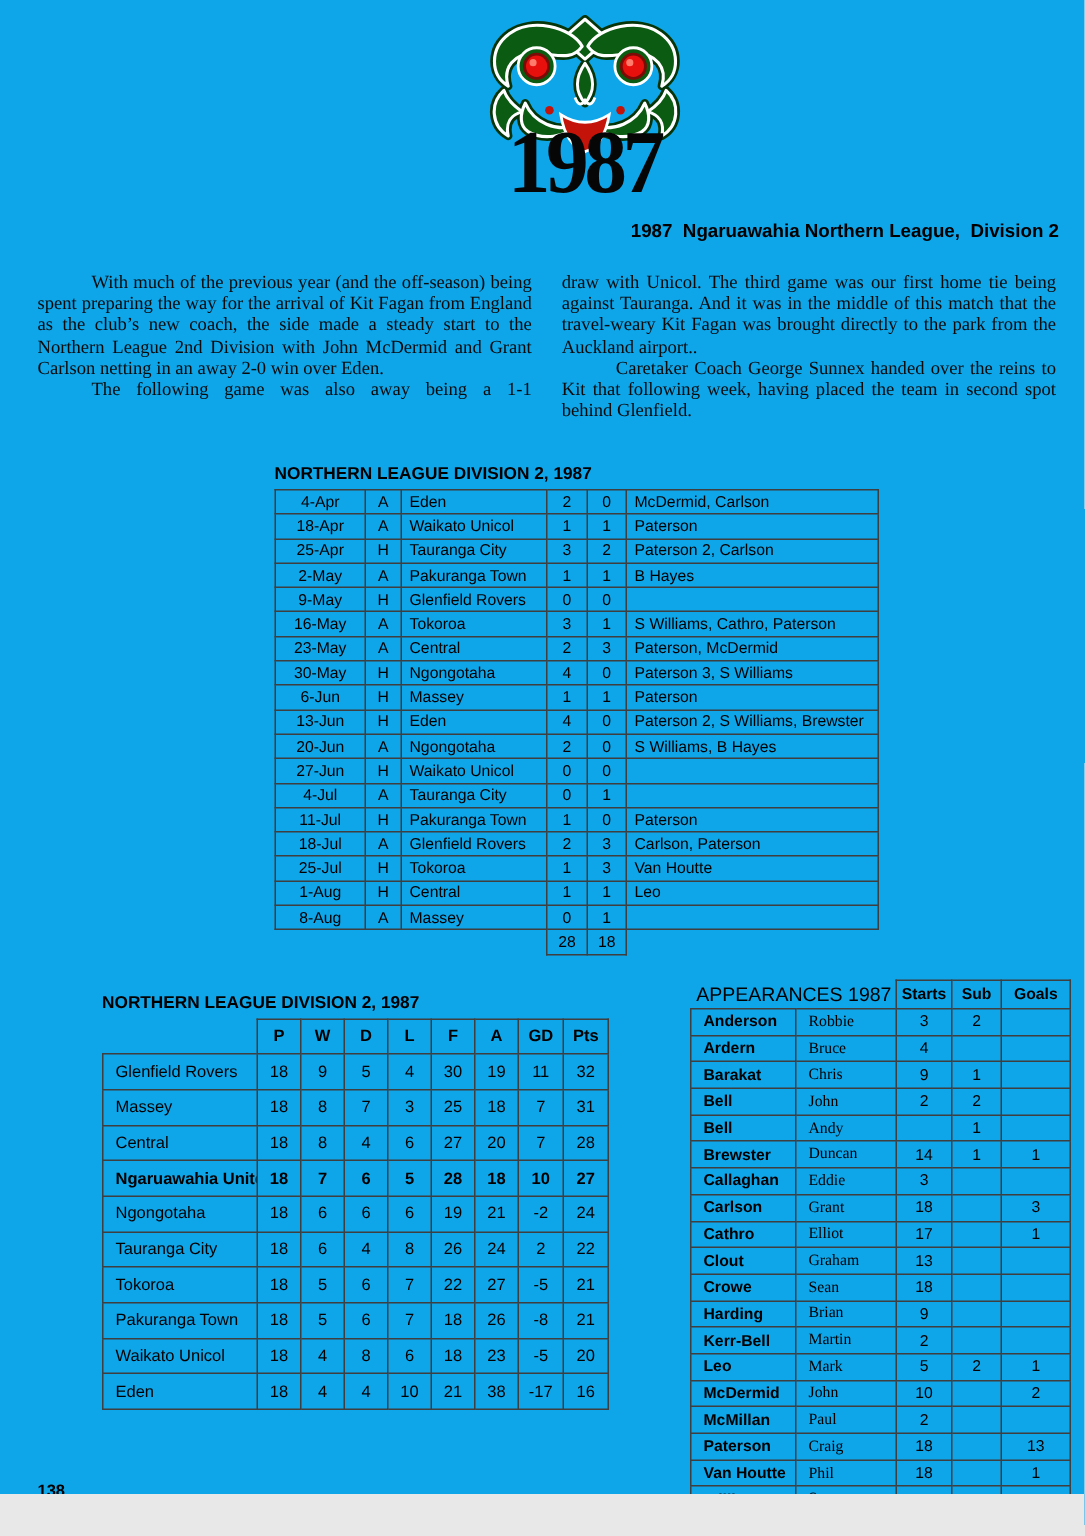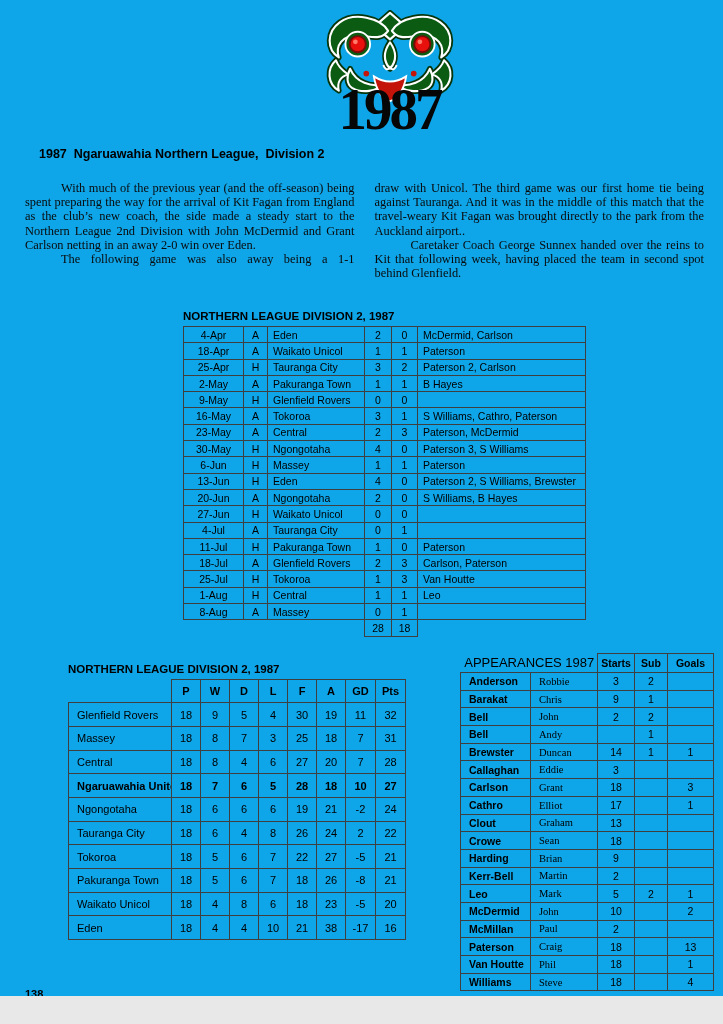--- a/index.html
+++ b/index.html
@@ -8,21 +8,21 @@
 
   
   .logo-group{position:absolute;left:56px;top:10px;width:667px;text-align:center;}
   .logo-group svg{display:block;margin:0 auto;}
   .logo-year{position:relative;z-index:2;margin-top:-16px;
              font-family:"Liberation Serif",serif;font-weight:bold;
              font-size:57px;line-height:0.82;letter-spacing:-3px;color:#060606;
              transform:scaleY(1.05);}
 
   
-  .main-title{position:absolute;left:39px;top:147px;width:667px;text-align:left;
+  .main-title{position:absolute;left:39px;top:147px;width:667px;text-align:right;
               font-weight:bold;font-size:12.5px;white-space:pre-wrap;}
 
   
   .article{position:absolute;left:25px;top:181px;width:679px;display:flex;gap:20px;
            font-family:"Liberation Serif",serif;font-size:12.4px;line-height:14.2px;
            text-align:justify;color:#0a0a0a;}
   .article .col{width:336px;}
   .article p{margin:0;}
   .indent{text-indent:36px;}
   .jlast{text-align-last:justify;}
@@ -441,20 +441,27 @@
       </thead>
       <tbody>
           <tr>
             <td class="col-surname">Anderson</td>
             <td class="col-first">Robbie</td>
             <td class="col-starts">3</td>
             <td class="col-sub">2</td>
             <td class="col-goals"></td>
           </tr>
           <tr>
+            <td class="col-surname">Ardern</td>
+            <td class="col-first">Bruce</td>
+            <td class="col-starts">4</td>
+            <td class="col-sub"></td>
+            <td class="col-goals"></td>
+          </tr>
+          <tr>
             <td class="col-surname">Barakat</td>
             <td class="col-first">Chris</td>
             <td class="col-starts">9</td>
             <td class="col-sub">1</td>
             <td class="col-goals"></td>
           </tr>
           <tr>
             <td class="col-surname">Bell</td>
             <td class="col-first">John</td>
             <td class="col-starts">2</td>

